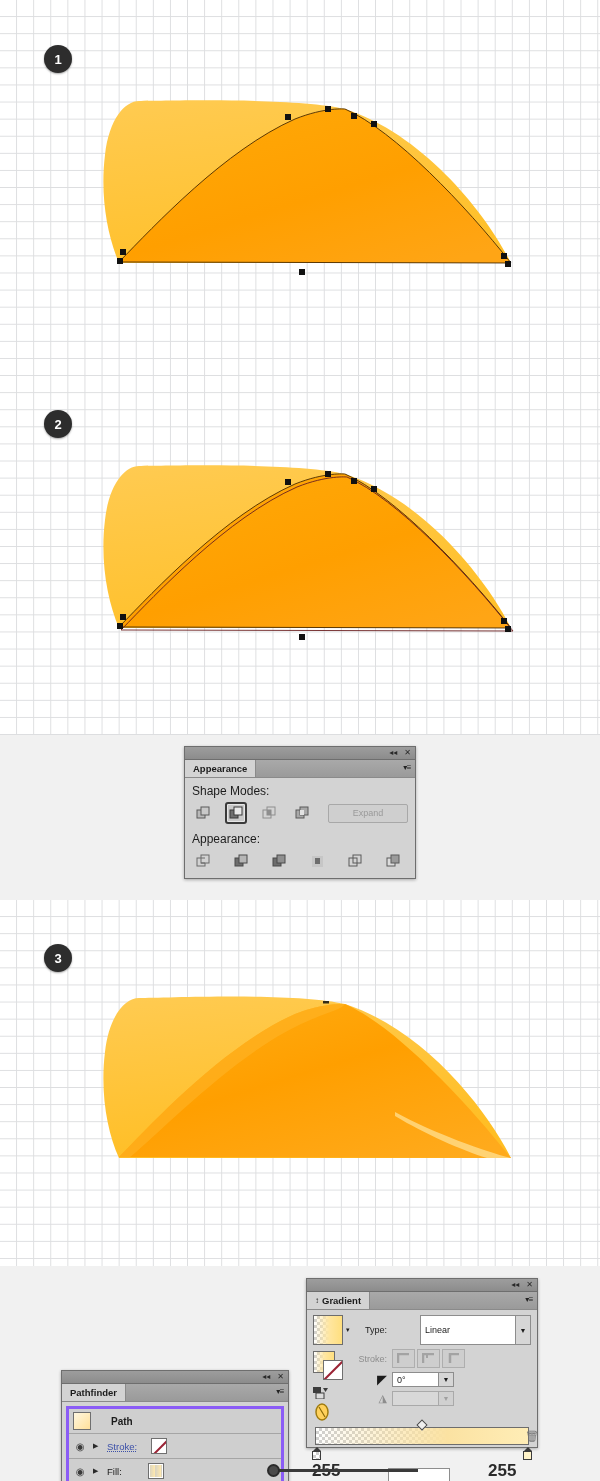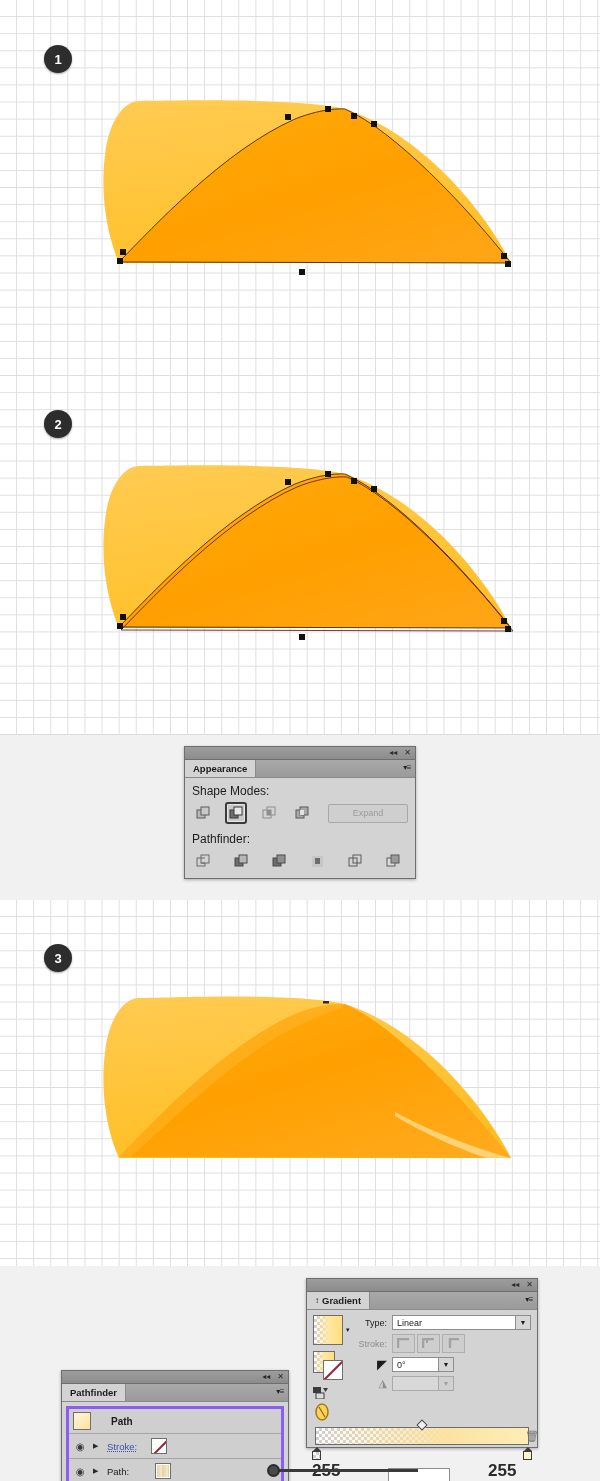--- a/index.html
+++ b/index.html
@@ -182,29 +182,30 @@
   .gd-fldrow {
     display: flex;
     align-items: center;
     margin-bottom: 4px;
     gap: 5px;
   }
   .gd-fldlabel { font-size: 9px; width: 30px; text-align: right; }
   .gd-fldlabel.dim { color: #8d8d8d; }
   .gd-select {
     flex: 1;
-    height: 15px;
+    height: 30px;
     background: #ffffff;
     border: 1px solid #8d8d8d;
     display: flex;
     align-items: center;
     padding-left: 4px;
     font-size: 9px;
     position: relative;
     box-sizing: border-box;
+    margin-left: 28px;
   }
   .gd-select .arrow {
     position: absolute;
     right: 0; top: 0; bottom: 0;
     width: 14px;
     border-left: 1px solid #8d8d8d;
     background: #d6d6d6;
     display: flex; align-items: center; justify-content: center;
     font-size: 7px;
   }
@@ -449,21 +450,21 @@
           <rect x="1" y="4" width="8" height="8" fill="#a8a8a8" stroke="#5a5a5a"></rect>
           <rect x="5" y="1" width="8" height="8" fill="#a8a8a8" stroke="#5a5a5a"></rect>
           <rect x="5" y="4" width="4" height="5" fill="#e2e2e2"></rect>
         </svg>
       </div>
       <div class="pf-expand">
         <span>Expand</span>
       </div>
     </div>
 
-    <div class="ai-label pf-heading" style="margin-top:8px;">Pathfinder:</div>
+    <div class="ai-label pf-heading" style="margin-top:8px;">Appearance:</div>
 
     <div class="pf-row" style="gap:16px;">
       <div class="pf-btn">
         <svg width="15" height="15" viewBox="0 0 15 15">
           <rect x="1" y="4" width="8" height="8" fill="#d2d2d2" stroke="#6a6a6a"></rect>
           <rect x="5" y="1" width="8" height="8" fill="#d2d2d2" stroke="#6a6a6a"></rect>
           <line x1="5" y1="4" x2="9" y2="4" stroke="#6a6a6a"></line>
           <line x1="5" y1="9" x2="9" y2="9" stroke="#6a6a6a"></line>
         </svg>
       </div>
@@ -668,20 +669,20 @@
     <div class="ap-row">
       <span class="ap-eye">◉</span>
       <span class="ap-tri">▶</span>
       <span class="ap-text link">Stroke:</span>
       <div class="ap-chip stroke-none" style="margin-left:8px;"></div>
     </div>
 
     <div class="ap-row">
       <span class="ap-eye">◉</span>
       <span class="ap-tri">▶</span>
-      <span class="ap-text">Path:</span>
+      <span class="ap-text">Fill:</span>
       <div class="ap-chip fill-grad checker" style="margin-left:20px;"></div>
     </div>
   </div>
 </div>
 
 <div class="connector" style="left:278px; top:1469px; width:140px;"></div>
 <div class="connector-dot" style="left:267px; top:1464px;"></div>
 
 </body></html>

